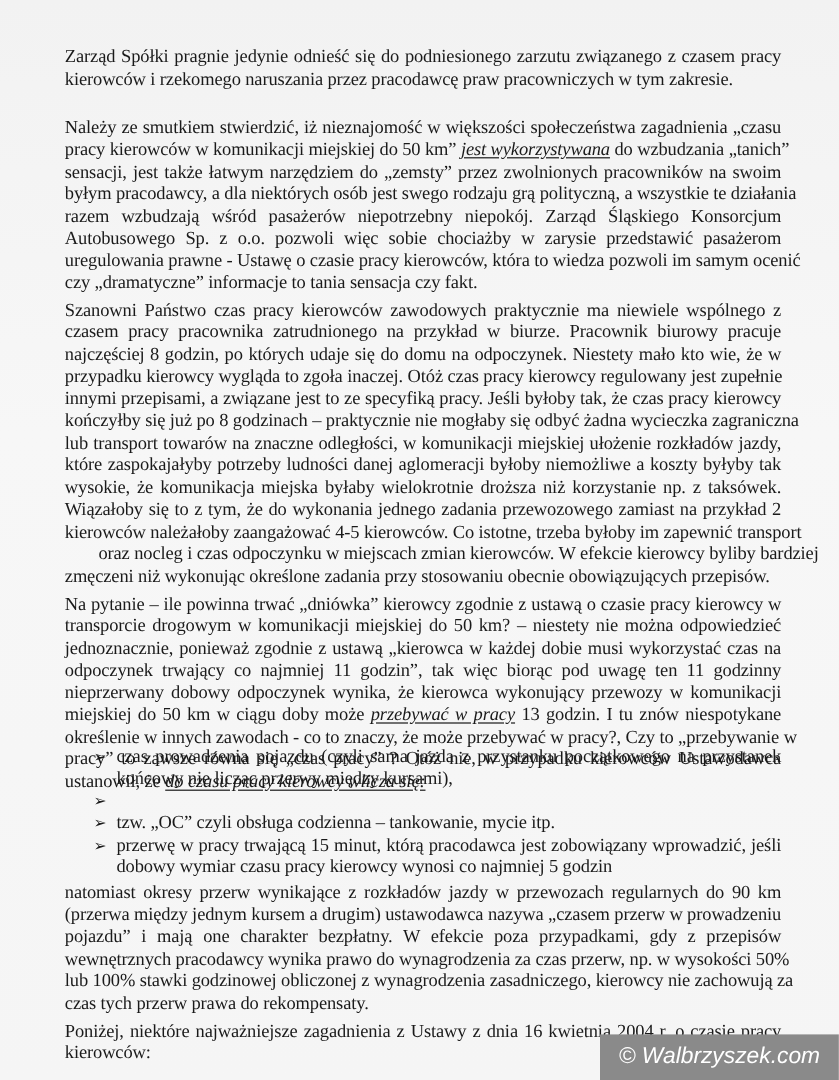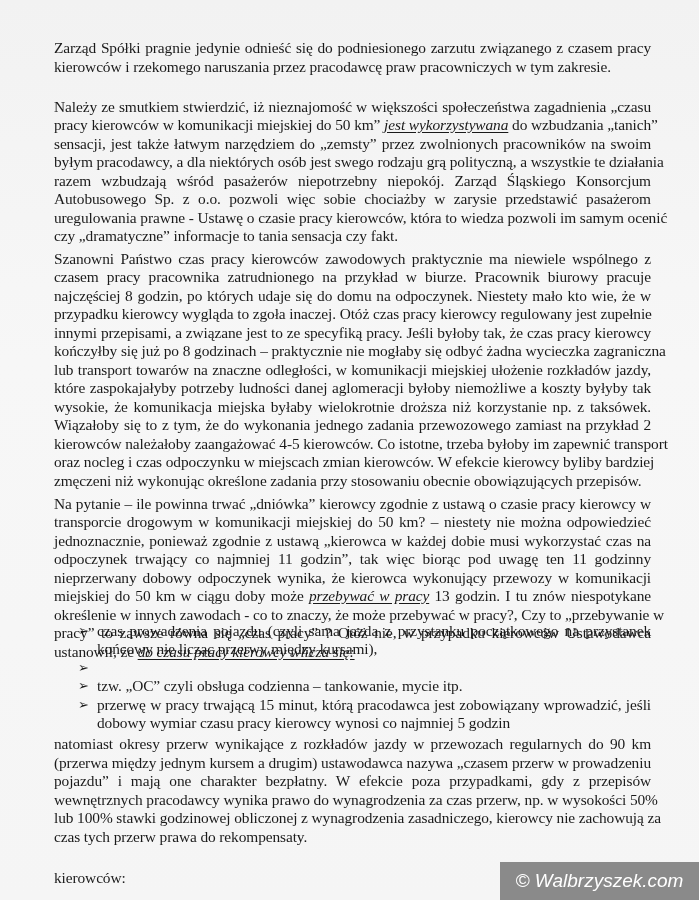--- a/index.html
+++ b/index.html
@@ -52,21 +52,21 @@
   <div class="line" style="top: 268px;">czasem pracy pracownika zatrudnionego na przykład w biurze. Pracownik biurowy pracuje</div>
   <div class="line" style="top: 287px;">najczęściej 8 godzin, po których udaje się do domu na odpoczynek. Niestety mało kto wie, że w</div>
   <div class="line" style="top: 305px;">przypadku kierowcy wygląda to zgoła inaczej. Otóż czas pracy kierowcy regulowany jest zupełnie</div>
   <div class="line" style="top: 324px;">innymi przepisami, a związane jest to ze specyfiką pracy. Jeśli byłoby tak, że czas pracy kierowcy</div>
   <div class="line" style="top: 342px;">kończyłby się już po 8 godzinach – praktycznie nie mogłaby się odbyć żadna wycieczka zagraniczna</div>
   <div class="line" style="top: 361px;">lub transport towarów na znaczne odległości, w komunikacji miejskiej ułożenie rozkładów jazdy,</div>
   <div class="line" style="top: 379px;">które zaspokajałyby potrzeby ludności danej aglomeracji byłoby niemożliwe a koszty byłyby tak</div>
   <div class="line" style="top: 398px;">wysokie, że komunikacja miejska byłaby wielokrotnie droższa niż korzystanie np. z taksówek.</div>
   <div class="line" style="top: 416px;">Wiązałoby się to z tym, że do wykonania jednego zadania przewozowego zamiast na przykład 2</div>
   <div class="line" style="top: 435px;">kierowców należałoby zaangażować 4-5 kierowców. Co istotne, trzeba byłoby im zapewnić transport</div>
-  <div class="line" style="top: 453px;">oraz nocleg i czas odpoczynku w miejscach zmian kierowców. W efekcie kierowcy byliby bardziej</div>
+  <div class="line" style="top: 453px; margin-left: 28px;">oraz nocleg i czas odpoczynku w miejscach zmian kierowców. W efekcie kierowcy byliby bardziej</div>
   <div class="line last" style="top: 472px;">zmęczeni niż wykonując określone zadania przy stosowaniu obecnie obowiązujących przepisów.</div>
 
   <div class="line" style="top: 495px;">Na pytanie – ile powinna trwać „dniówka” kierowcy zgodnie z ustawą o czasie pracy kierowcy w</div>
   <div class="line" style="top: 513px;">transporcie drogowym w komunikacji miejskiej do 50 km? – niestety nie można odpowiedzieć</div>
   <div class="line" style="top: 532px;">jednoznacznie, ponieważ zgodnie z ustawą „kierowca w każdej dobie musi wykorzystać czas na</div>
   <div class="line" style="top: 550px;">odpoczynek trwający co najmniej 11 godzin”, tak więc biorąc pod uwagę ten 11 godzinny</div>
   <div class="line" style="top: 569px;">nieprzerwany dobowy odpoczynek wynika, że kierowca wykonujący przewozy w komunikacji</div>
   <div class="line" style="top: 587px;">
     <span style="white-space: pre;">miejskiej do 50 km w ciągu doby może</span>
     <span class="u" style="white-space: pre;">przebywać w pracy</span>
@@ -92,16 +92,17 @@
   <div class="line ind" style="top: 696px;">przerwę w pracy trwającą 15 minut, którą pracodawca jest zobowiązany wprowadzić, jeśli</div>
   <div class="line ind last" style="top: 714px;">dobowy wymiar czasu pracy kierowcy wynosi co najmniej 5 godzin</div>
 
   <div class="line" style="top: 735px;">natomiast okresy przerw wynikające z rozkładów jazdy w przewozach regularnych do 90 km</div>
   <div class="line" style="top: 754px;">(przerwa między jednym kursem a drugim) ustawodawca nazywa „czasem przerw w prowadzeniu</div>
   <div class="line" style="top: 772px;">pojazdu” i mają one charakter bezpłatny. W efekcie poza przypadkami, gdy z przepisów</div>
   <div class="line" style="top: 791px;">wewnętrznych pracodawcy wynika prawo do wynagrodzenia za czas przerw, np. w wysokości 50%</div>
   <div class="line" style="top: 809px;">lub 100% stawki godzinowej obliczonej z wynagrodzenia zasadniczego, kierowcy nie zachowują za</div>
   <div class="line last" style="top: 828px;">czas tych przerw prawa do rekompensaty.</div>
 
+  <div class="line" style="top: 851px;">Poniżej, niektóre najważniejsze zagadnienia z Ustawy z dnia 16 kwietnia 2004 r. o czasie pracy</div>
   <div class="line last" style="top: 869px;">kierowców:</div>
 
   <div class="watermark">© Walbrzyszek.com</div>
 </div>
 
 </body></html>

